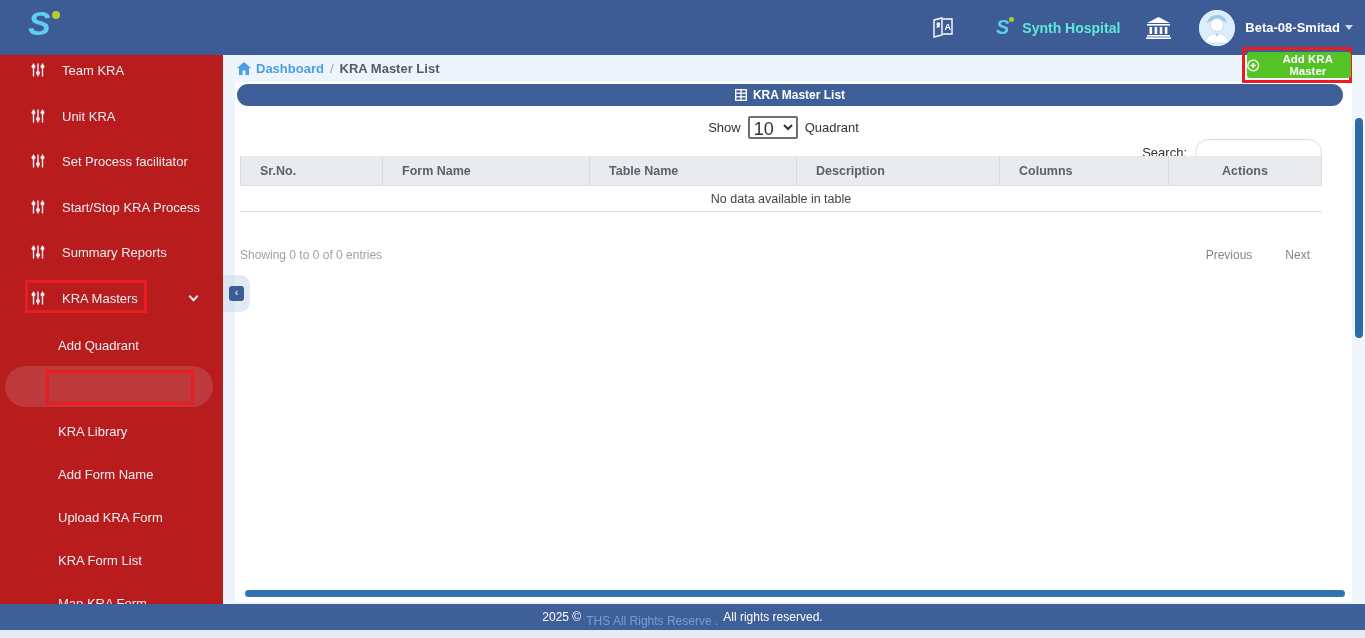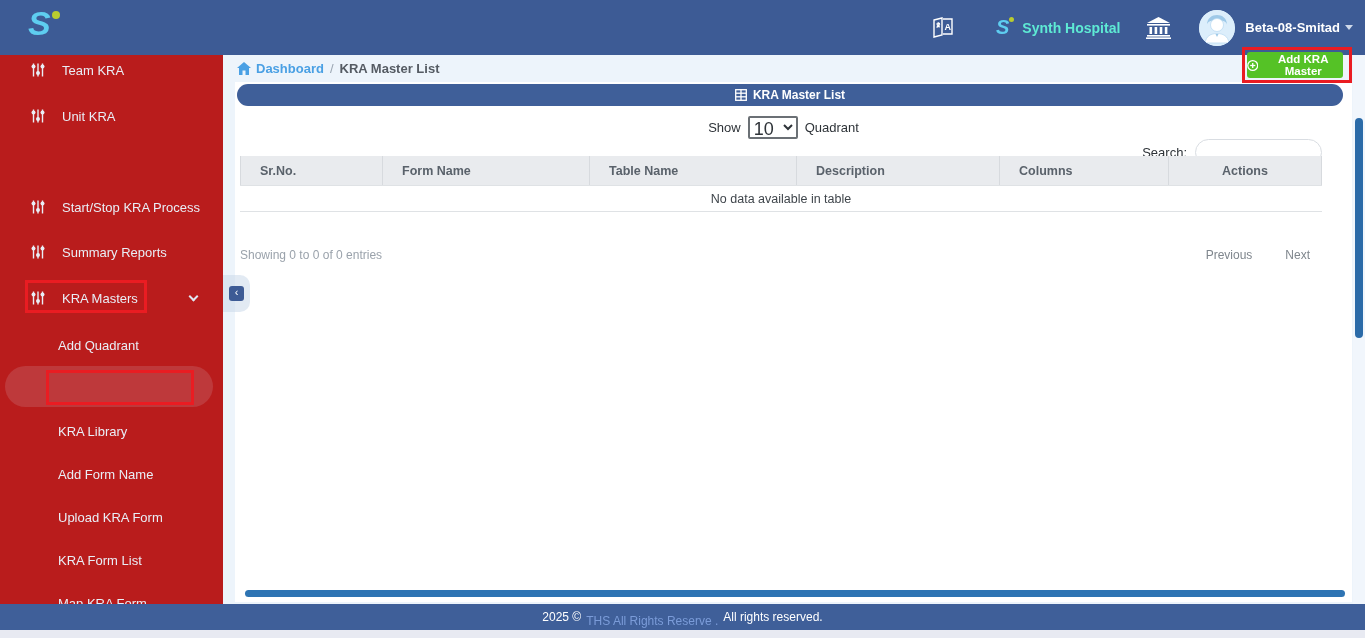--- a/index.html
+++ b/index.html
@@ -74,21 +74,21 @@
   
   .footer { position:absolute; left:0; top:604px; width:1365px; height:26px; background:#3f5f99; display:flex; align-items:center; justify-content:center; gap:5px; font-size:12px; color:#ffffff; z-index:20; }
   .footer .flink { color:#7b9cd9;margin-top:7px; }
   .bottom-strip { position:absolute; left:0; top:630px; width:1365px; height:8px; background:#e8eaf2; z-index:20; }
 
   
   .ann { position:absolute; border:3px solid #ea1c22; z-index:50; pointer-events:none; }
   .ann-kra-masters { left:25px; top:280px; width:122px; height:33px; }
   .ann-create-dyn { left:46px; top:370px; width:148px; height:35px; }
   .ann-add-btn { left:1242px; top:47px; width:110px; height:36px; }
-  .add-btn { pointer-events:auto; position:absolute; left:2px; top:2px; width:96px; height:26px; background:#55c226; border:none; border-radius:3px; color:#ffffff; font-weight:bold; font-size:11.5px; font-family:"Liberation Sans", sans-serif; display:flex; align-items:center; justify-content:center; gap:5px; cursor:pointer; }
+  .add-btn { pointer-events:auto; position:absolute; left:2px; top:2px; width:104px; height:26px; background:#55c226; border:none; border-radius:3px; color:#ffffff; font-weight:bold; font-size:11.5px; font-family:"Liberation Sans", sans-serif; display:flex; align-items:center; justify-content:center; gap:5px; cursor:pointer; }
 </style>
 </head>
 <body>
 
 <header class="navbar">
   <div class="logo-big">S</div>
   <div class="logo-dot"></div>
 
   <div class="nav-right">
     <span class="translate-wrap">
@@ -159,20 +159,35 @@
           <line x1="8" y1="1.5" x2="8" y2="14.5"></line>
           <line x1="12.5" y1="1.5" x2="12.5" y2="14.5"></line>
         </g>
         <g fill="#e9eef6">
           <circle cx="3.5" cy="4.5" r="2"></circle>
           <circle cx="8" cy="11" r="2"></circle>
           <circle cx="12.5" cy="4.5" r="2"></circle>
         </g>
       </svg>
     <span class="lbl">Unit KRA</span>
+  </div>
+  <div class="mi" style="top:95px">
+    <svg class="slicon" viewBox="0 0 16 16">
+        <g stroke="#e9eef6" stroke-width="1.4">
+          <line x1="3.5" y1="1.5" x2="3.5" y2="14.5"></line>
+          <line x1="8" y1="1.5" x2="8" y2="14.5"></line>
+          <line x1="12.5" y1="1.5" x2="12.5" y2="14.5"></line>
+        </g>
+        <g fill="#e9eef6">
+          <circle cx="3.5" cy="4.5" r="2"></circle>
+          <circle cx="8" cy="11" r="2"></circle>
+          <circle cx="12.5" cy="4.5" r="2"></circle>
+        </g>
+      </svg>
+    <span class="lbl">Set Process facilitator</span>
   </div>
   <div class="mi" style="top:141px">
     <svg class="slicon" viewBox="0 0 16 16">
         <g stroke="#e9eef6" stroke-width="1.4">
           <line x1="3.5" y1="1.5" x2="3.5" y2="14.5"></line>
           <line x1="8" y1="1.5" x2="8" y2="14.5"></line>
           <line x1="12.5" y1="1.5" x2="12.5" y2="14.5"></line>
         </g>
         <g fill="#e9eef6">
           <circle cx="3.5" cy="4.5" r="2"></circle>

